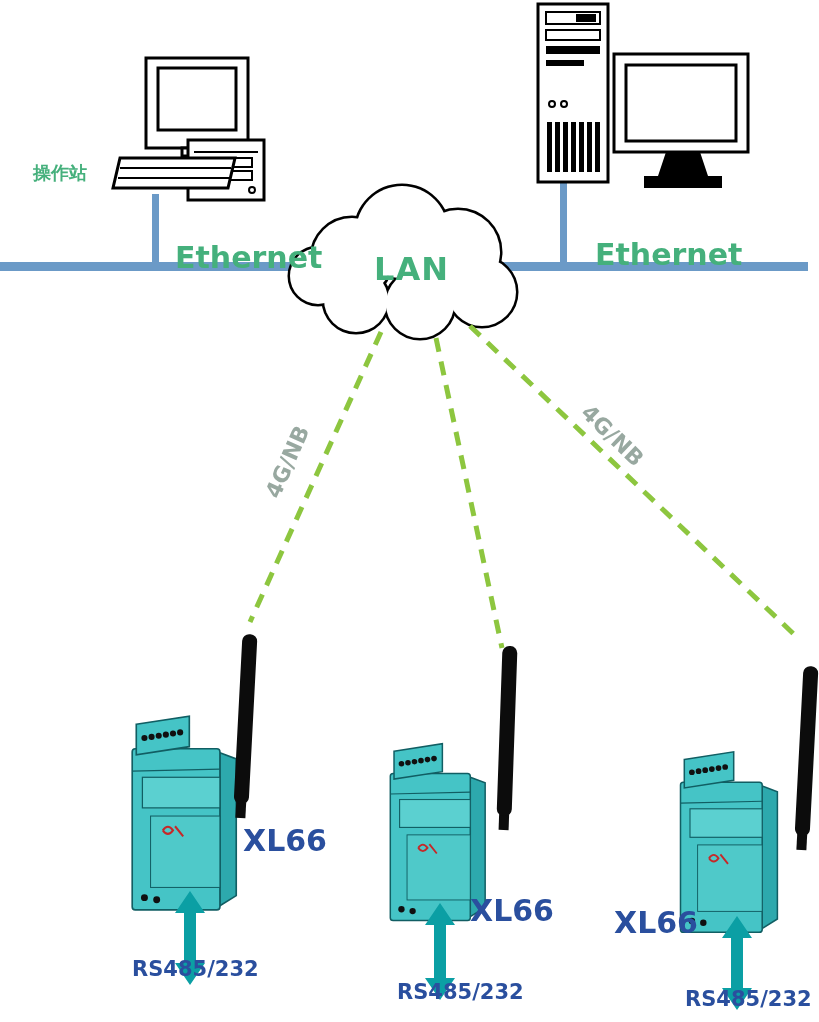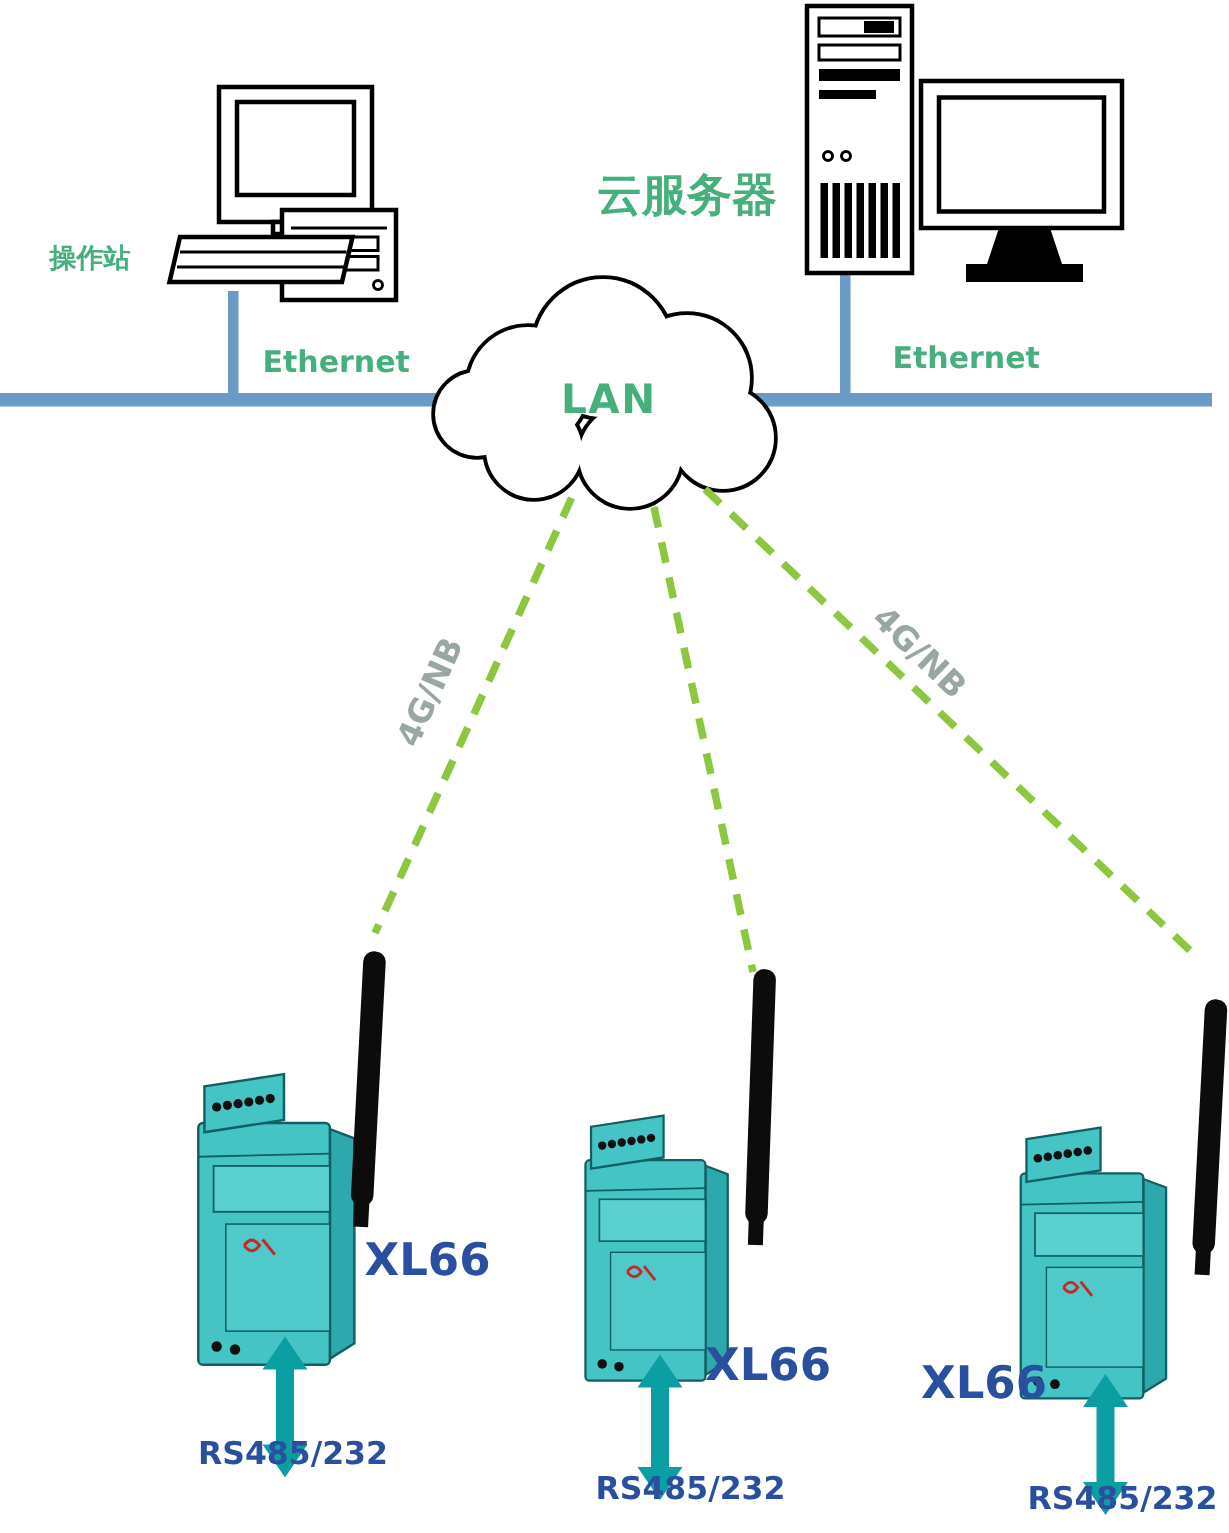--- a/index.html
+++ b/index.html
@@ -20,22 +20,22 @@
   .canvas{
     position:relative;width:819px;height:1022px;background:#ffffff;
     overflow:hidden;font-family:"DejaVu Sans","Liberation Sans",sans-serif;
   }
   .canvas svg{position:absolute;left:0;top:0;}
   .lbl{position:absolute;font-weight:bold;white-space:nowrap;line-height:1.1;}
   .lbl-green{color:var(--label-green);}
   .lbl-blue{color:var(--label-blue);}
   .lbl-cjk-lg{font-size:30px;}
   .lbl-cjk{font-size:18px;}
-  .lbl-eth{font-size:20px;}
-  .lbl-lan{font-size:27px;letter-spacing:1px;}
+  .lbl-eth{font-size:30px;margin-top:11px;}
+  .lbl-lan{font-size:32px;letter-spacing:1px;}
   .lbl-xl66{font-size:30px;}
   .lbl-rs{font-size:21px;}
   .lbl-4g{
     font-size:22px;color:var(--gnb-gray);
     transform:translate(-50%,-50%) rotate(-66deg);
   }
   .lbl-4g.right{transform:translate(-50%,-50%) rotate(44deg);}
   .mod-body{fill:var(--device-teal);stroke:var(--device-teal-dark);stroke-width:1.6;}
   .mod-side{fill:var(--device-teal-side);stroke:var(--device-teal-dark);stroke-width:1.6;}
   .mod-panel{fill:var(--device-teal-light);stroke:var(--device-teal-dark);stroke-width:1.2;}
@@ -157,21 +157,20 @@
 
     <g fill="var(--arrow-teal)" stroke="none">
       <polygon points="190,891 205,913 196,913 196,963 205,963 190,985 175,963 184,963 184,913 175,913"></polygon>
       <polygon points="440,903 455,925 446,925 446,978 455,978 440,1000 425,978 434,978 434,925 425,925"></polygon>
       <polygon points="737,916 752,938 743,938 743,988 752,988 737,1010 722,988 731,988 731,938 722,938"></polygon>
     </g>
   </svg>
 
   <div class="lbl lbl-green lbl-cjk" style="left:33px;top:163px;">操作站</div>
 
-  <div class="lbl lbl-green lbl-cjk-lg" style="left:398px;top:114px;">云服务器</div>
 
   <div class="lbl lbl-green lbl-eth" style="left:175px;top:230px;">Ethernet</div>
 
   <div class="lbl lbl-green lbl-eth" style="left:595px;top:227px;">Ethernet</div>
 
   <div class="lbl lbl-green lbl-lan" style="left:374px;top:252px;">LAN</div>
 
   <div class="lbl lbl-4g" style="left:288px;top:462px;">4G/NB</div>
 
   <div class="lbl lbl-4g right" style="left:612px;top:436px;">4G/NB</div>

